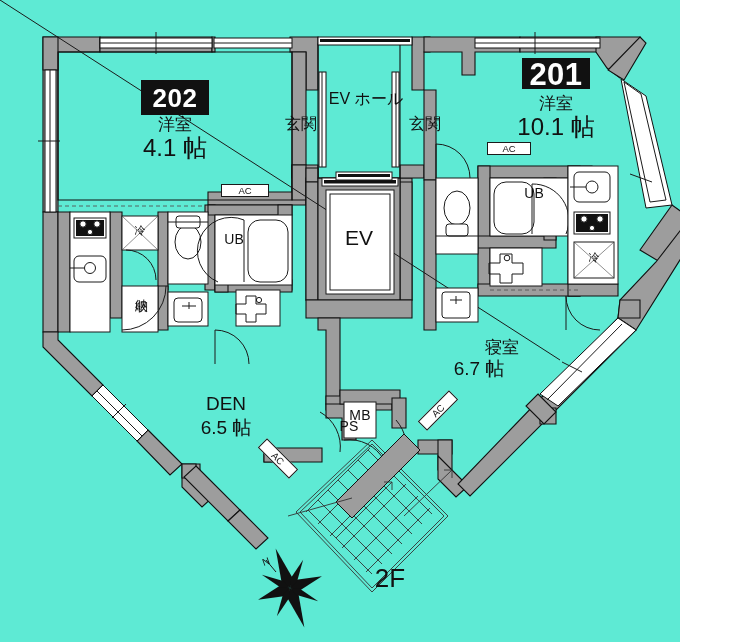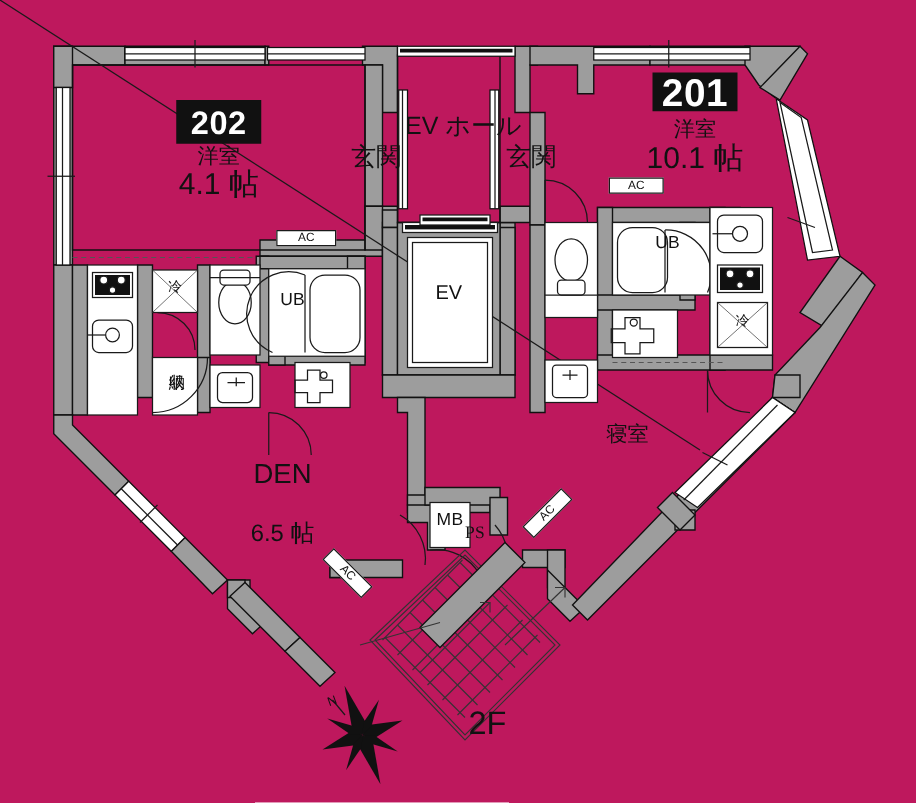--- a/index.html
+++ b/index.html
@@ -5,23 +5,23 @@
   html, body {
     margin: 0;
     padding: 0;
     background: #ffffff;
   }
   body {
     font-family: "Liberation Sans", "DejaVu Sans", sans-serif;
   }
   #floorplan-root {
     position: relative;
-    width: 733px;
+    width: 680px;
     height: 642px;
-    background: #be185d;
+    background: #5eead4;
     overflow: hidden;
   }
   #floorplan-svg {
     position: absolute;
     left: 0;
     top: 0;
     width: 733px;
     height: 642px;
   }
   .wall-fill   { fill: #9d9d9d; stroke: #111111; stroke-width: 1.1; }
@@ -51,21 +51,21 @@
     background: #111111;
     color: #ffffff;
     font-weight: bold;
     letter-spacing: 0.5px;
     text-align: center;
     line-height: 1;
     font-family: "Liberation Sans", "DejaVu Sans", sans-serif;
   }
   .rm-name  { font-size: 17px; }
   .rm-area  { font-size: 24px; }
-  .sm-lbl   { font-size: 20px; }
+  .sm-lbl   { font-size: 16px; }
   .tiny-lbl { font-size: 14px; letter-spacing: 0.2px; }
   .ac-lbl {
     position: absolute;
     border: 1px solid #1a1a1a;
     background: #ffffff;
     font-size: 9.5px;
     color: #111111;
     text-align: center;
     line-height: 11px;
     height: 11px;
@@ -423,43 +423,44 @@
 
   <div class="badge" style="left:141px; top:80px; width:68px; height:30px; font-size:26px; padding-top:5px;">202</div>
   <div class="lbl rm-name" style="left:129px; top:115px; width:92px;">洋室</div>
   <div class="lbl rm-area" style="left:124px; top:135px; width:102px;">4.1 帖</div>
 
   <div class="badge" style="left:522px; top:58px; width:68px; height:30px; font-size:31px; padding-top:1px;">201</div>
   <div class="lbl rm-name" style="left:510px; top:94px; width:92px;">洋室</div>
   <div class="lbl rm-area" style="left:503px; top:114px; width:106px;">10.1 帖</div>
 
   <div class="lbl sm-lbl" style="left:324px; top:90px; width:84px;">EV ホール</div>
-  <div class="lbl sm-lbl" style="left:336px; top:226px; width:46px; font-size:16px;">EV</div>
+  <div class="lbl sm-lbl" style="left:336px; top:226px; width:46px; font-size:21px;">EV</div>
 
   <div class="lbl sm-lbl" style="left:280px; top:115px; width:42px;">玄関</div>
   <div class="lbl sm-lbl" style="left:404px; top:115px; width:42px;">玄関</div>
 
   <div class="lbl" style="left:218px; top:232px; width:32px; font-size:14px;">UB</div>
   <div class="lbl" style="left:518px; top:186px; width:32px; font-size:14px;">UB</div>
 
   <div class="lbl" style="left:128px; top:224px; width:24px; font-size:11px;">冷</div>
   <div class="lbl" style="left:582px; top:251px; width:24px; font-size:11px;">冷</div>
 
   <div class="lbl vert-jp" style="left:132px; top:289px; width:16px; font-size:13px;">収納</div>
 
   <div class="ac-lbl" style="left:221px; top:184px; width:46px;">AC</div>
   <div class="ac-lbl" style="left:487px; top:142px; width:42px;">AC</div>
   <div class="ac-lbl rot-lbl" style="left:256px; top:452px; width:42px; transform:rotate(45deg);">AC</div>
   <div class="ac-lbl rot-lbl" style="left:416px; top:404px; width:42px; transform:rotate(-45deg);">AC</div>
 
-  <div class="lbl" style="left:186px; top:367px; width:80px; font-size:22px;">DEN</div>
+  <div class="lbl" style="left:186px; top:393px; width:80px; font-size:19px;">DEN</div>
   <div class="lbl" style="left:180px; top:405px; width:92px; font-size:19px;margin-top:12px;">6.5 帖</div>
 
   <div class="lbl" style="left:439px; top:338px; width:80px; font-size:17px;text-align:right;">寝室</div>
+  <div class="lbl" style="left:432px; top:358px; width:94px; font-size:19px;">6.7 帖</div>
 
   <div class="lbl tiny-lbl" style="left:348px; top:408px; width:24px;">MB</div>
-  <div class="lbl tiny-lbl" style="left:368px; top:419px; width:24px;font-family:Liberation Serif, serif;">PS</div>
+  <div class="lbl tiny-lbl" style="left:337px; top:419px; width:24px;">PS</div>
 
   <div class="lbl" style="left:364px; top:564px; width:52px; font-size:26px; font-weight:normal;">2F</div>
 
   <div class="lbl" style="left:258px; top:556px; width:16px; font-size:10px; transform:rotate(-20deg);">N</div>
 
 </div>
 
 </body></html>

